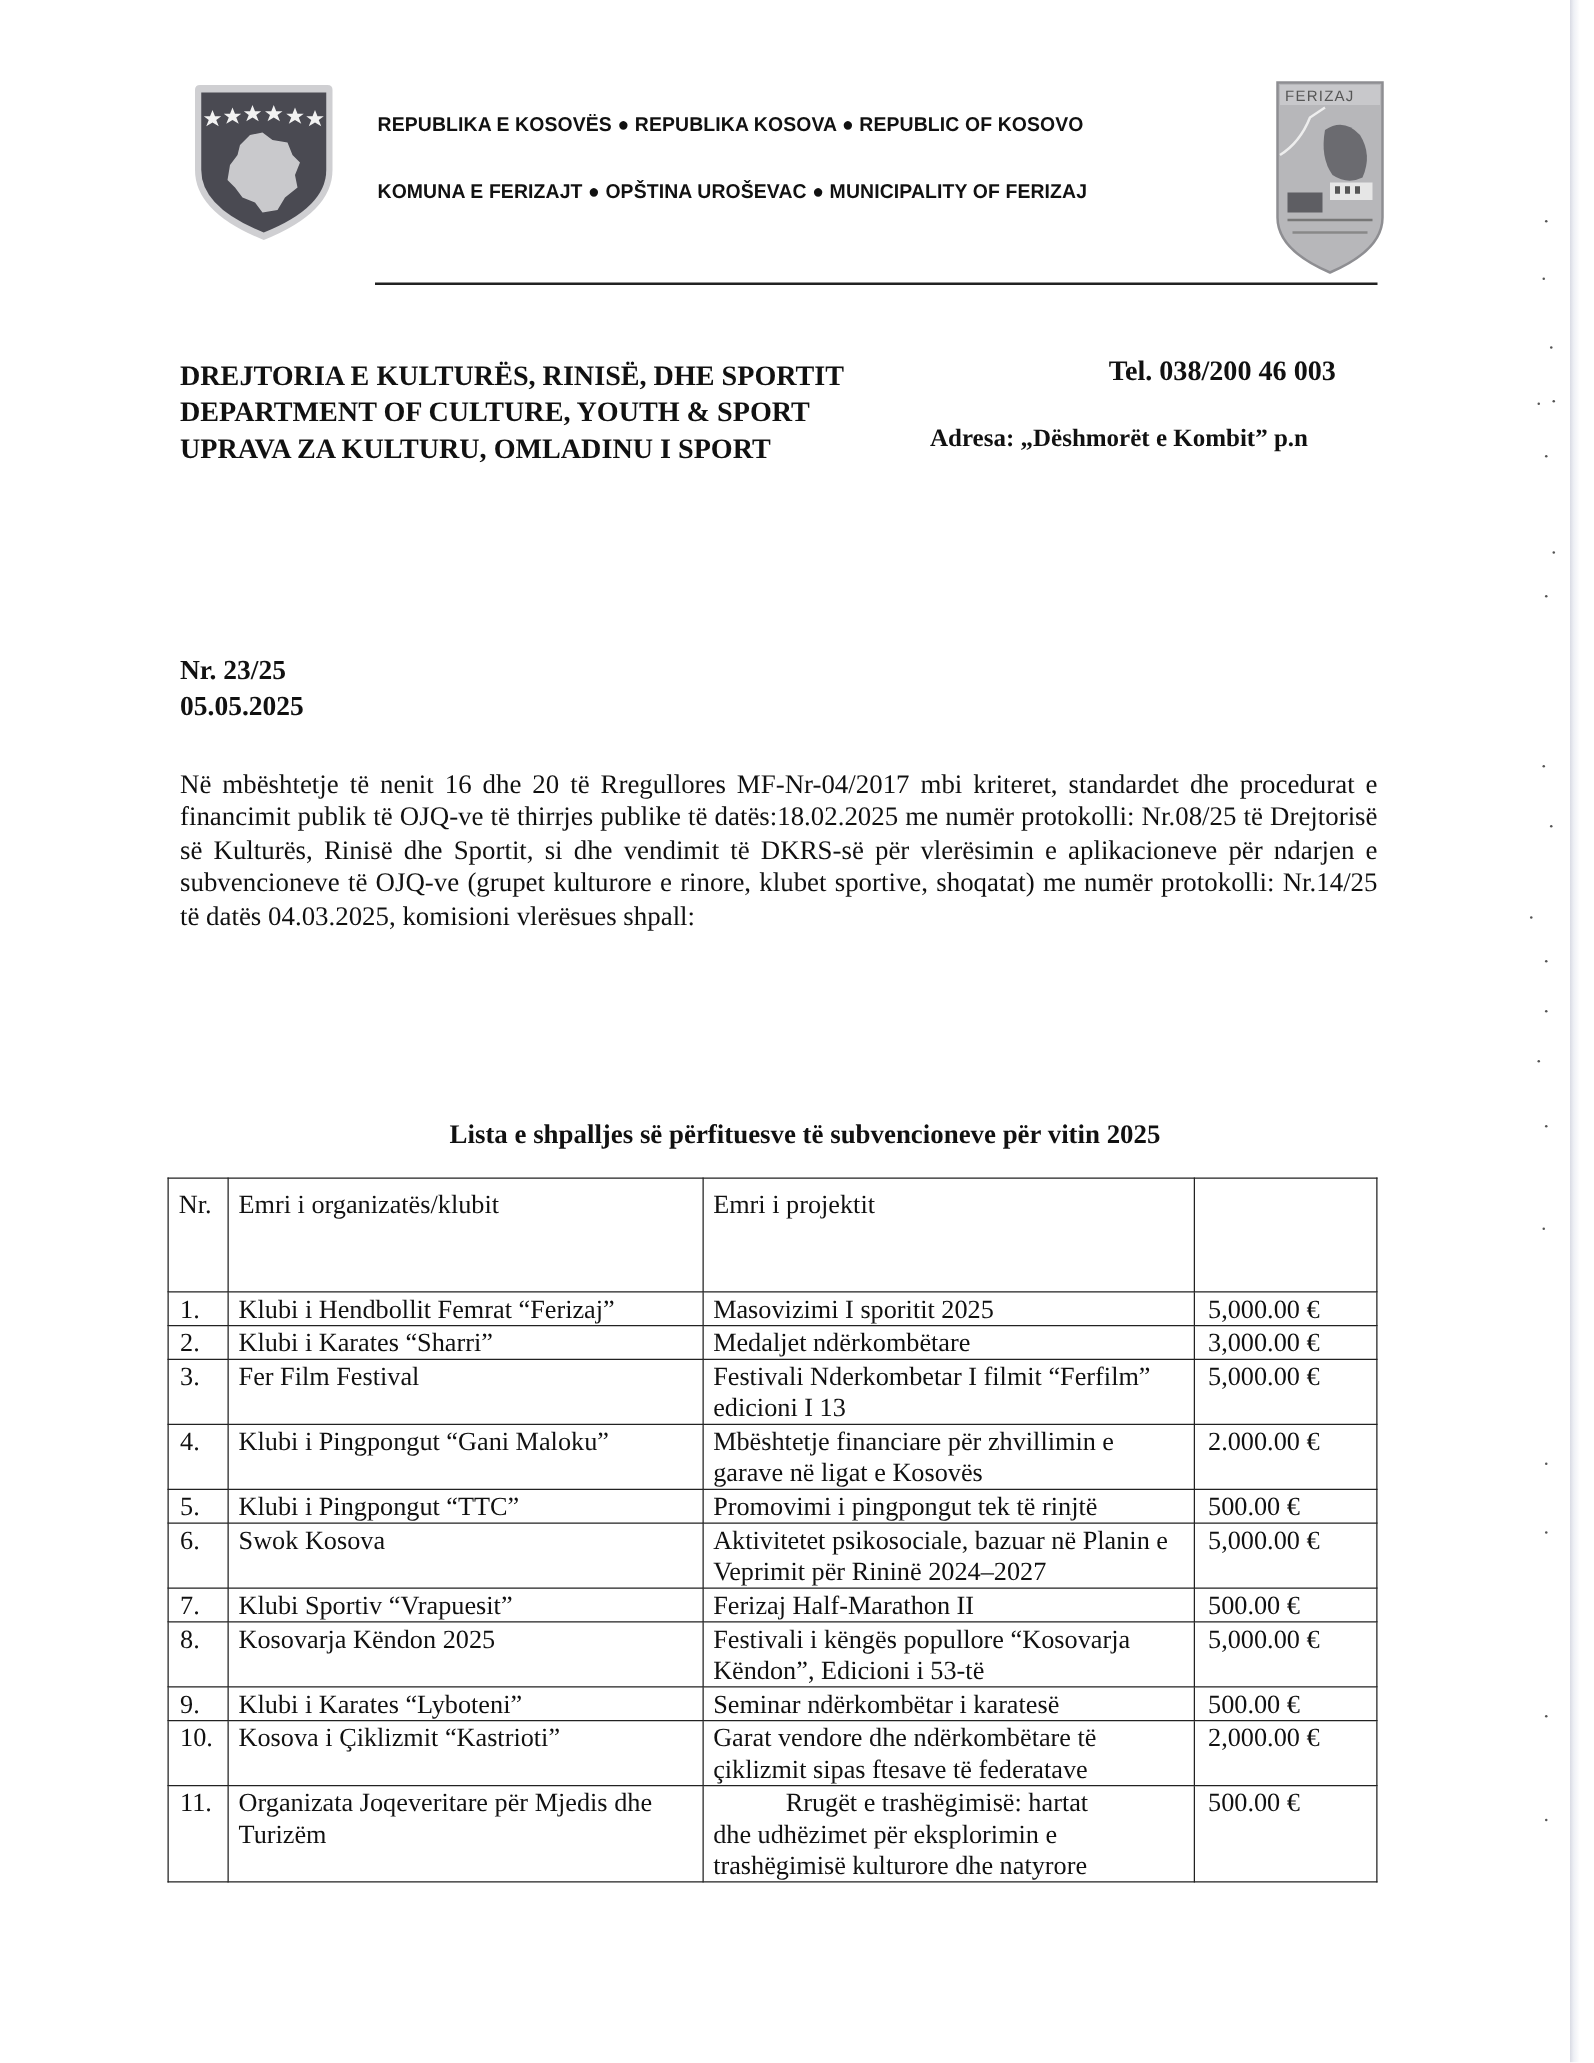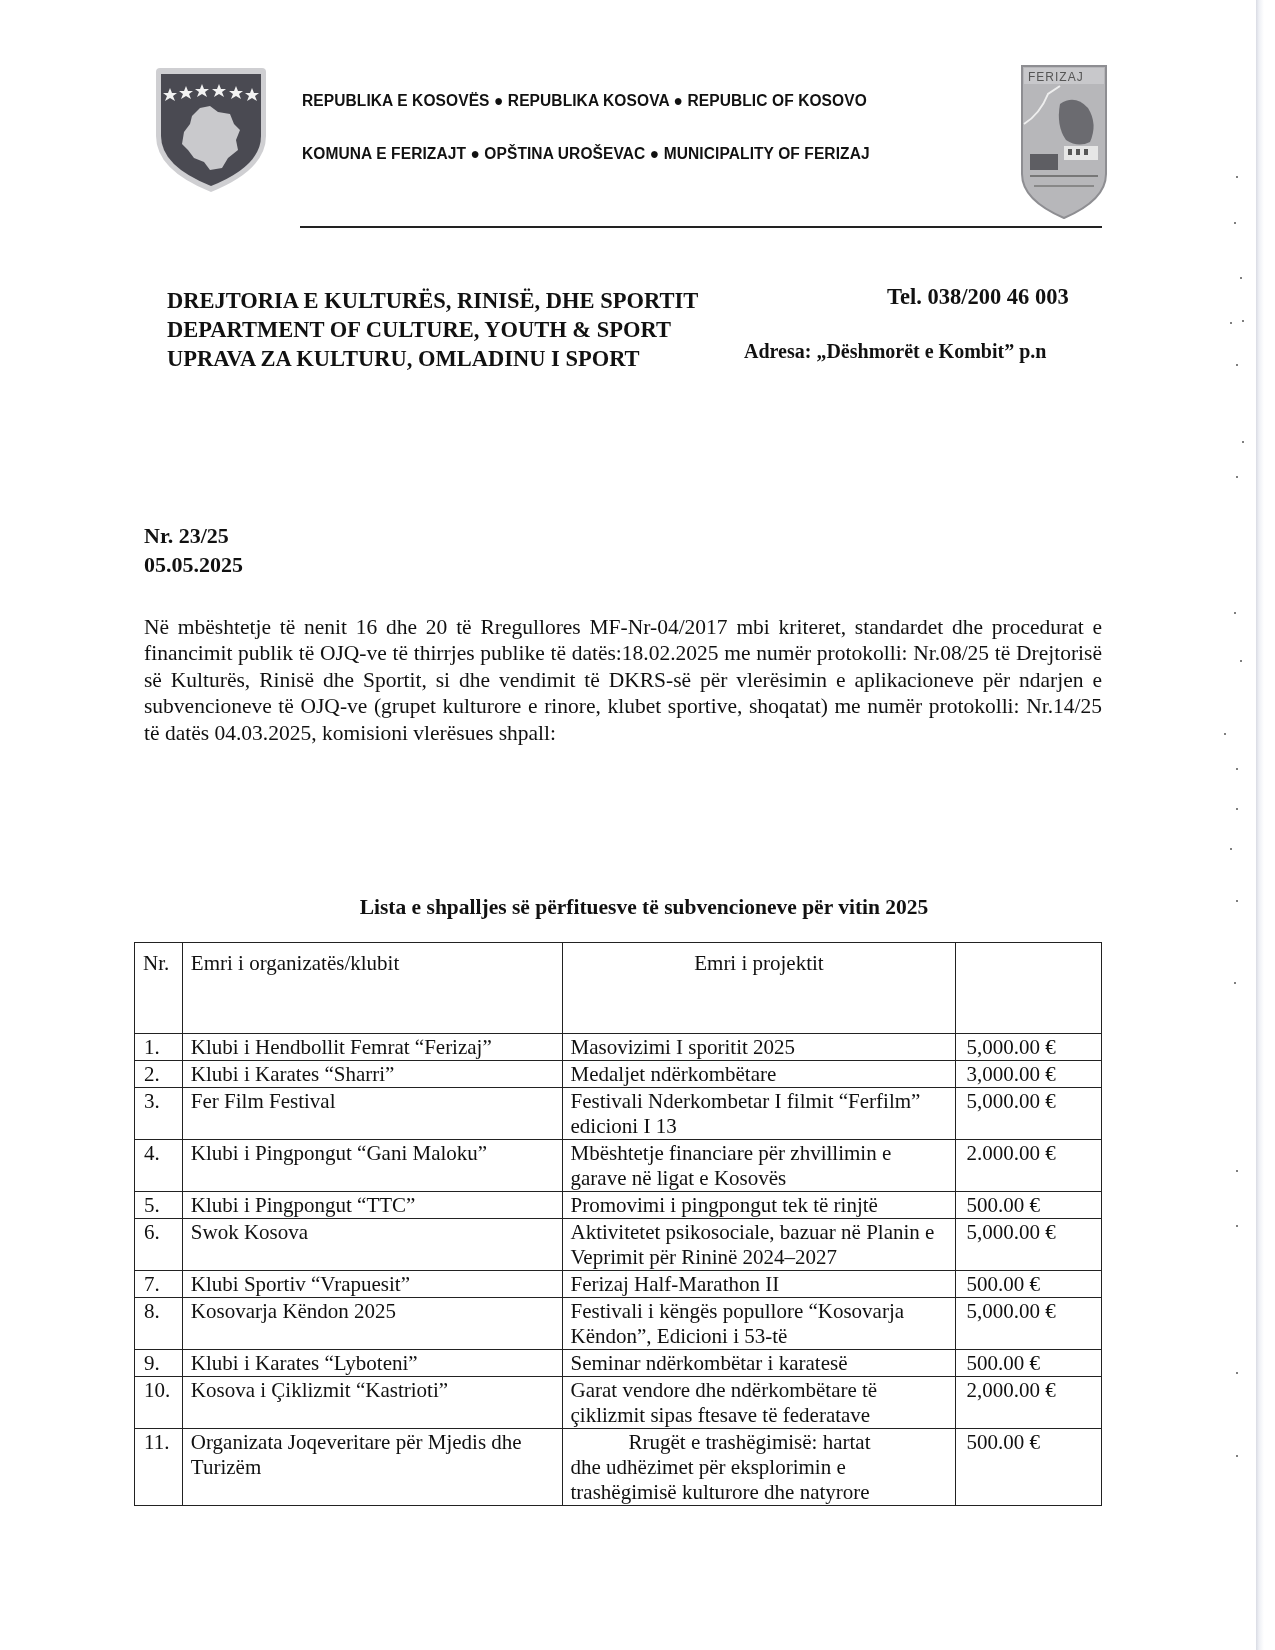--- a/index.html
+++ b/index.html
@@ -71,21 +71,20 @@
 
     
     .dept {
       position: absolute;
       left: 144px;
       top: 286px;
       font-weight: bold;
       font-size: 22.5px;
       line-height: 29px;
       white-space: nowrap;
-      margin-left: 23px;
     }
     .contact-tel {
       position: absolute;
       left: 887px;
       top: 284px;
       font-weight: bold;
       font-size: 22.5px;
       white-space: nowrap;
     }
     .contact-addr {
@@ -144,21 +143,21 @@
       vertical-align: top;
       padding: 1px 8px 0 8px;
       font-weight: normal;
       text-align: left;
     }
     table.grants th {
       height: 82px;
       padding-top: 8px;
       margin-left: 38px;
     }
-    table.grants th.col-project { text-align: center; }
+    table.grants th.col-project { text-align: left; }
     table.grants td.col-nr { width: 33px; padding-left: 9px; padding-right: 4px; }
     table.grants td.col-org { width: 356px; }
     table.grants td.col-project { width: 370px; font-family: Liberation Serif, serif; }
     table.grants td.col-amount { width: 124px; white-space: nowrap; padding-left: 10px; }
     table.grants td.indent-first .first-line { display: block; padding-left: 58px; }
   </style>
 </head>
 <body>
 
 <div class="page-edge"></div>

